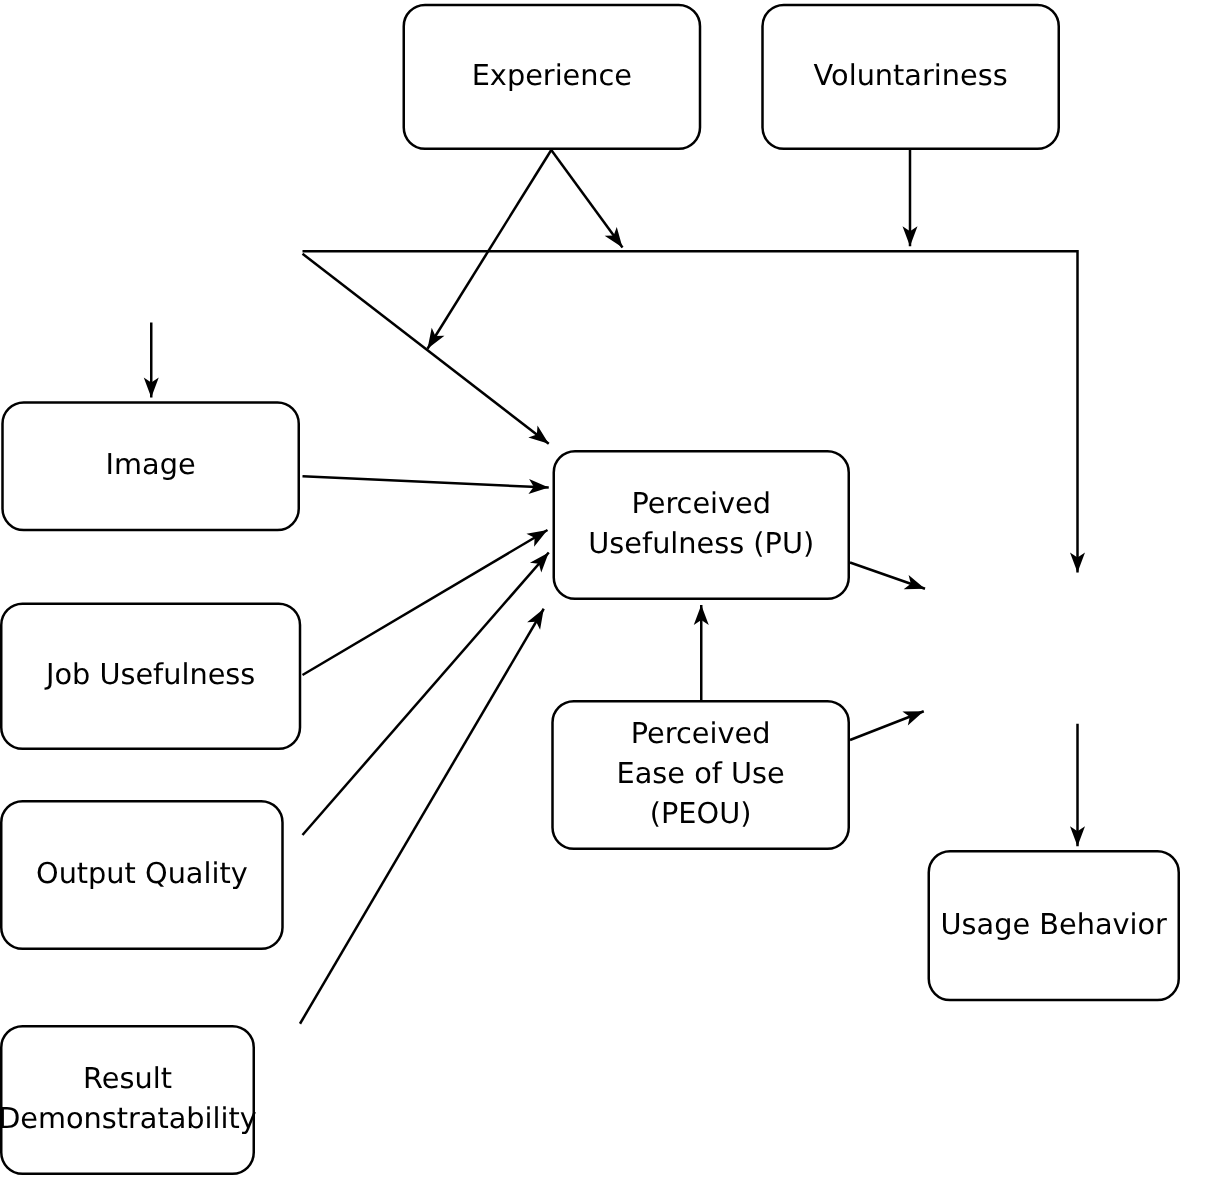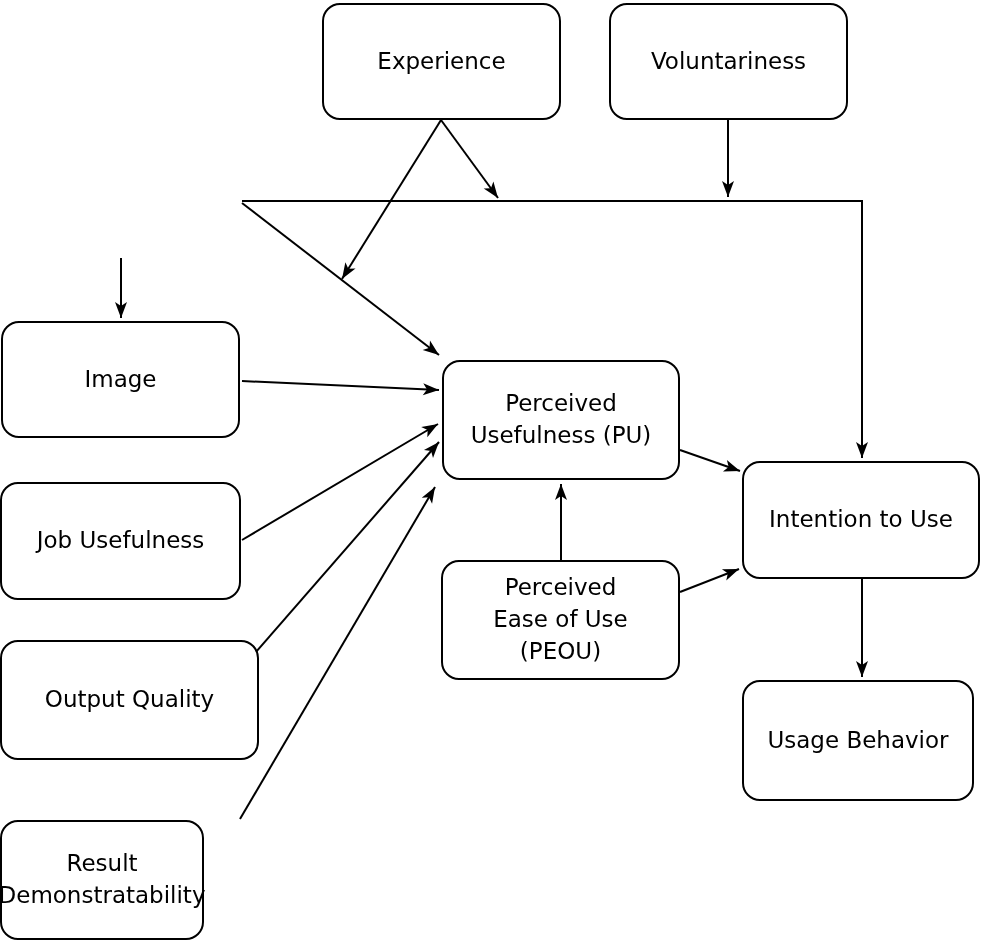--- a/index.html
+++ b/index.html
@@ -57,33 +57,32 @@
       <path d="M680,450 L740,471" fill="none" stroke="#000000" stroke-width="2" marker-end="url(#arrowhead)"></path>
       <path d="M680,592 L739,569" fill="none" stroke="#000000" stroke-width="2" marker-end="url(#arrowhead)"></path>
       <path d="M862,579 L862,677" fill="none" stroke="#000000" stroke-width="2" marker-end="url(#arrowhead)"></path>
     </svg>
 
   <div class="node" style="left:322px;top:3px;width:239px;height:117px">Experience</div>
 
   <div class="node" style="left:609px;top:3px;width:239px;height:117px">Voluntariness</div>
 
 
-  <div class="node" style="left:1px;top:321px;width:239px;height:117px">Image</div>
+  <div class="node" style="left:1px;top:321px;width:239px;height:104px">Image</div>
 
   <div class="node" style="left:0px;top:482px;width:241px;height:118px">Job Usefulness</div>
 
-  <div class="node" style="left:0px;top:640px;width:259px;height:120px">Output Quality</div>
+  <div class="node" style="left:0px;top:640px;width:227px;height:120px">Output Quality</div>
 
   <div class="node" style="left:0px;top:820px;width:204px;height:120px">Result
 Demonstratability</div>
 
   <div class="node" style="left:442px;top:360px;width:238px;height:120px">Perceived
 Usefulness (PU)</div>
 
   <div class="node" style="left:441px;top:560px;width:239px;height:120px">Perceived
 Ease of Use
 (PEOU)</div>
 
-  <div class="node" style="left:742px;top:461px;width:238px;height:118px">Intention to Use</div>
 
-  <div class="node" style="left:742px;top:680px;width:232px;height:121px">Usage Behavior</div>
+  <div class="node" style="left:742px;top:680px;width:202px;height:121px">Usage Behavior</div>
 
 </div>
 
 </body></html>

